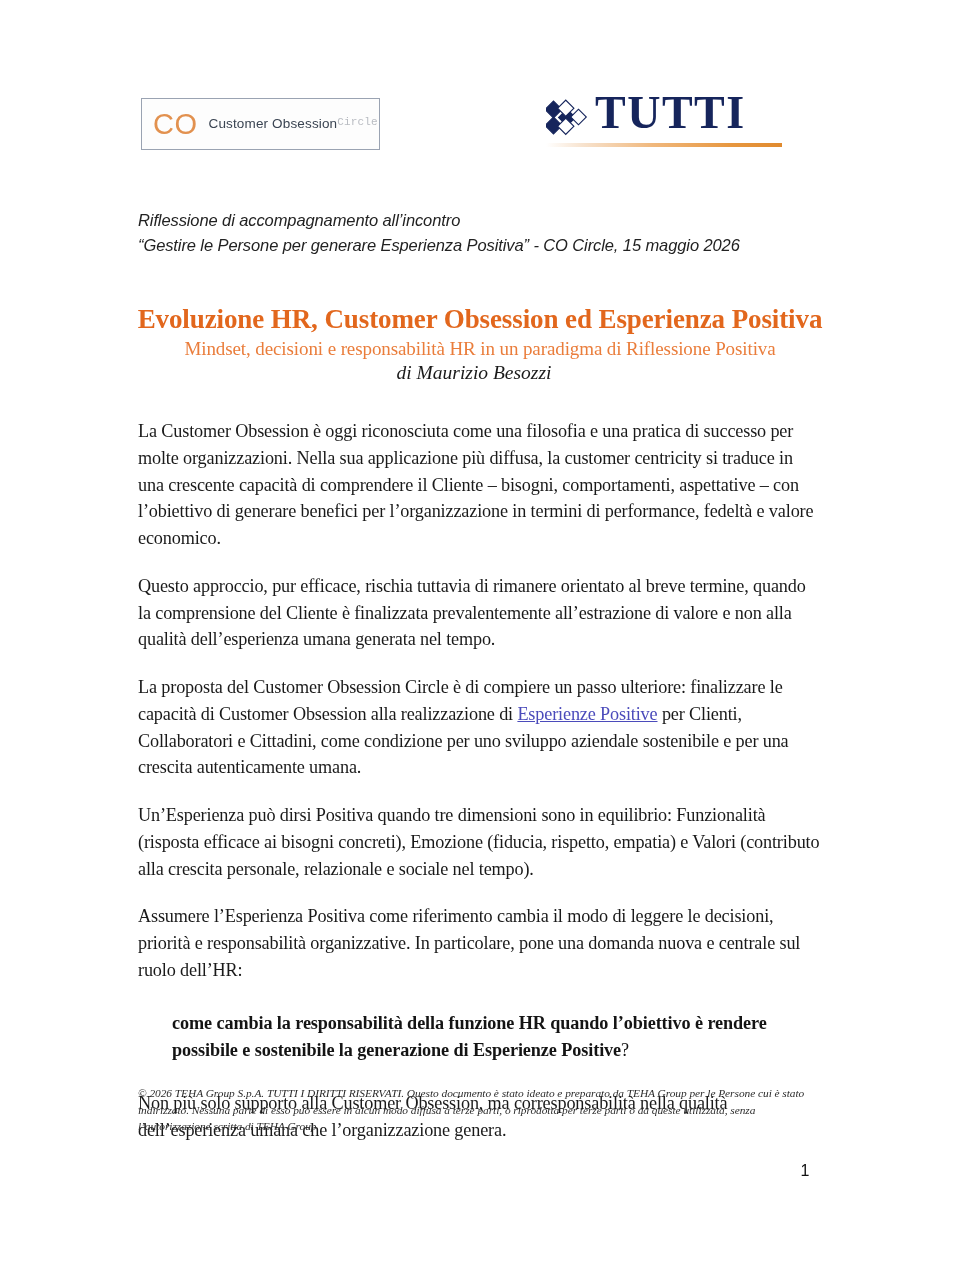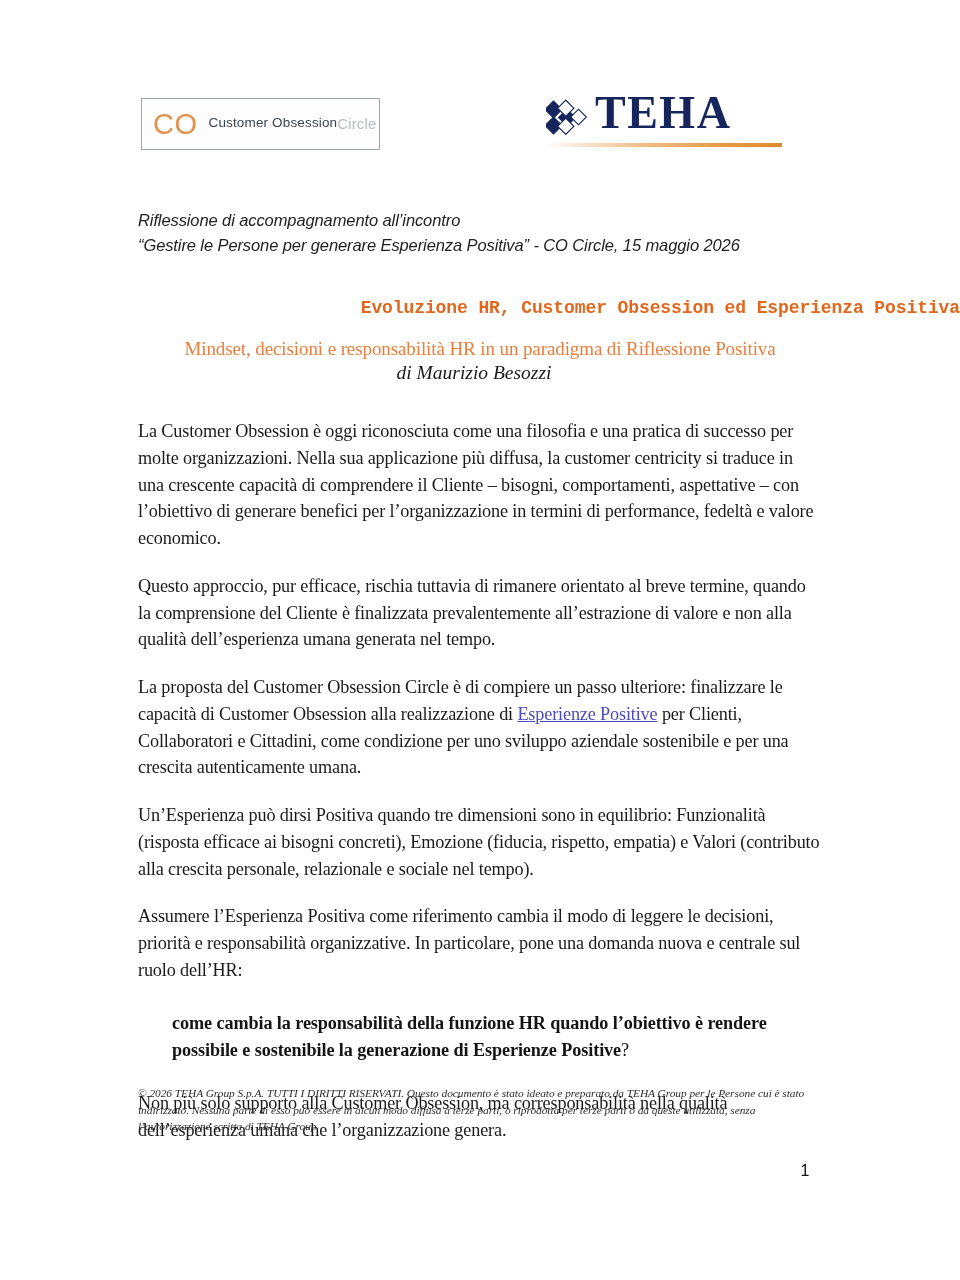--- a/index.html
+++ b/index.html
@@ -58,22 +58,22 @@
     justify-content: center;
     line-height: 1.02;
   }
   .co-line1 {
     font-family: "Liberation Sans", sans-serif;
     font-size: 13.5px;
     color: #3a4452;
     letter-spacing: 0.15px;
   }
   .co-line2 {
-    font-family: Liberation Sans, sans-serif;
-    font-size: 15px;
+    font-family: Liberation Mono, monospace;
+    font-size: 11px;
     color: #b9bcc2;
     letter-spacing: 0.15px;
   }
 
   .teha-logo {
     position: absolute;
     left: 546px;
     top: 0px;
     width: 240px;
     height: 62px;
@@ -117,24 +117,24 @@
     line-height: 1.52;
     color: #222222;
     letter-spacing: -0.1px;
   }
 
   
   .title-main {
     position: absolute;
     left: 0; right: 0;
     top: 286px;
-    text-align: right;
-    font-family: Liberation Mono, monospace;
+    text-align: center;
+    font-family: Liberation Serif, serif;
     font-weight: 700;
-    font-size: 18px;
+    font-size: 27px;
     color: #e2671d;
     letter-spacing: -0.1px;
   }
   .title-sub {
     position: absolute;
     left: 0; right: 0;
     top: 322px;
     text-align: center;
     font-family: "Liberation Serif", serif;
     font-weight: 400;
@@ -233,21 +233,21 @@
             <rect x="1.5" y="21.5" width="12" height="12" transform="rotate(45 7.5 27.5)"></rect>
             <rect x="15" y="13.5" width="12" height="12" transform="rotate(45 21 19.5)"></rect>
           </g>
           <g fill="#ffffff" stroke="#16255c" stroke-width="1.1">
             <rect x="14" y="4.5" width="11.5" height="11.5" transform="rotate(45 19.75 10.25)"></rect>
             <rect x="14" y="22.5" width="11.5" height="11.5" transform="rotate(45 19.75 28.25)"></rect>
             <rect x="27" y="13.5" width="11" height="11" transform="rotate(45 32.5 19)"></rect>
           </g>
         </svg>
       </span>
-      <span class="teha-word">TEHA</span>
+      <span class="teha-word">TUTTI</span>
       <span class="teha-rule"></span>
     </div>
   </div>
 
   <div class="kicker">
     <div>Riflessione di accompagnamento all’incontro</div>
     <div>“Gestire le Persone per generare Esperienza Positiva” - CO Circle, 15 maggio 2026</div>
   </div>
 
   <h1 class="title-main">Evoluzione HR, Customer Obsession ed Esperienza Positiva</h1>

